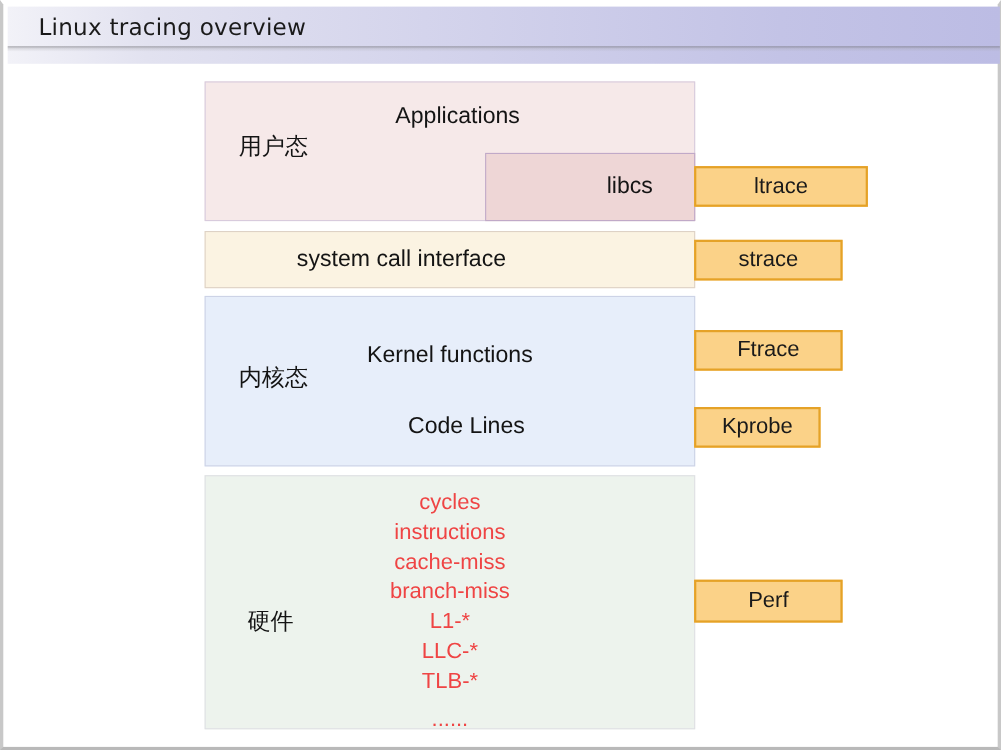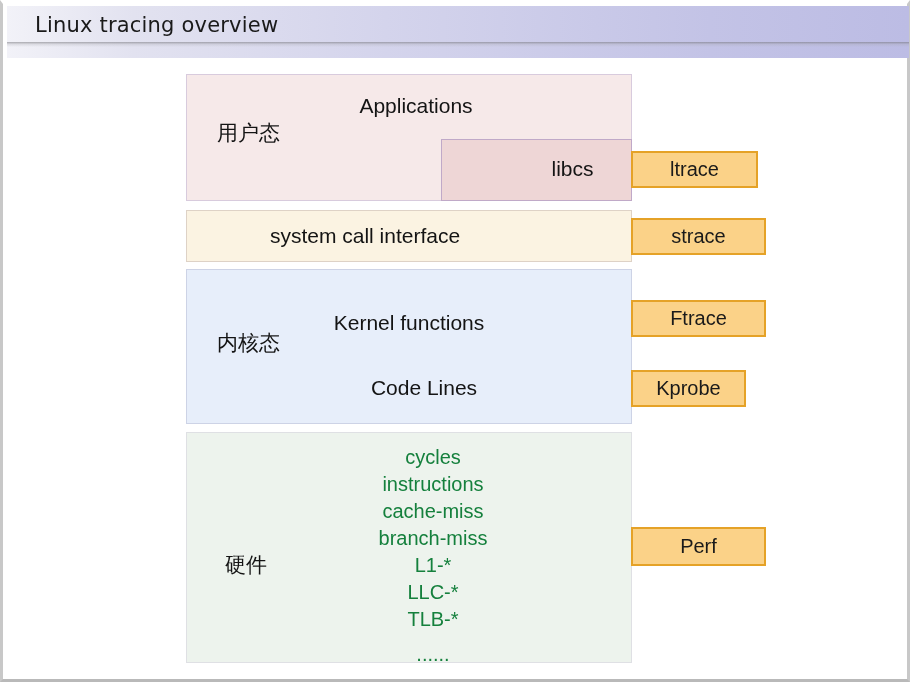--- a/index.html
+++ b/index.html
@@ -121,23 +121,22 @@
     align-items: center;
     justify-content: center;
     font-family: "Liberation Sans", "DejaVu Sans", sans-serif;
   }
 
   .hw-list {
     position: absolute;
     text-align: center;
     font-size: 20px;
     line-height: 27px;
-    color: #15803d;
+    color: #ef4444;
     white-space: nowrap;
-    padding-left: 24px;
   }
   .hw-list div { display: block; }
 </style>
 </head>
 <body>
 
 <div id="slide">
 
   <div id="titlebar">
     <div id="title-text">Linux tracing overview</div>
@@ -165,21 +164,21 @@
     <div>cycles</div>
     <div>instructions</div>
     <div>cache-miss</div>
     <div>branch-miss</div>
     <div>L1-*</div>
     <div>LLC-*</div>
     <div>TLB-*</div>
     <div style="margin-top:8px;">......</div>
   </div>
 
-  <div class="tool-chip" style="left:628px; top:147px; width:127px; height:37px;">ltrace</div>
+  <div class="tool-chip" style="left:628px; top:147px; width:158px; height:37px;">ltrace</div>
 
   <div class="tool-chip" style="left:628px; top:214px; width:135px; height:37px;">strace</div>
 
   <div class="tool-chip" style="left:628px; top:296px; width:135px; height:37px;">Ftrace</div>
 
   <div class="tool-chip" style="left:628px; top:366px; width:115px; height:37px;">Kprobe</div>
 
   <div class="tool-chip" style="left:628px; top:523px; width:135px; height:39px;">Perf</div>
 
 </div>

